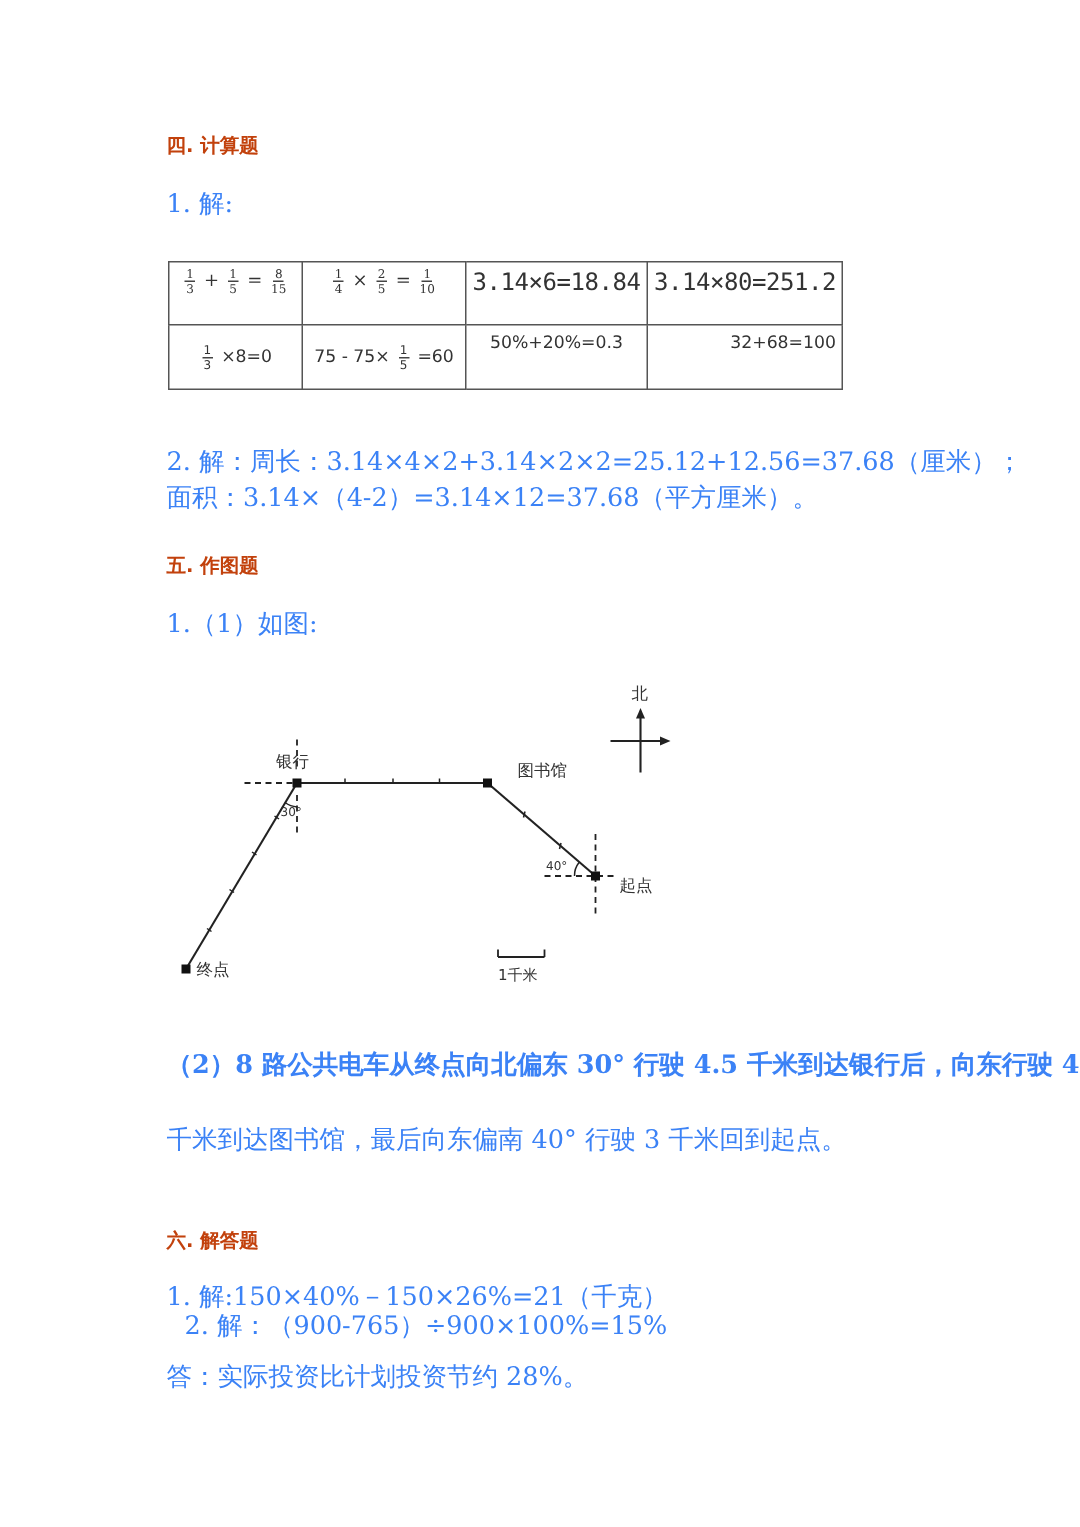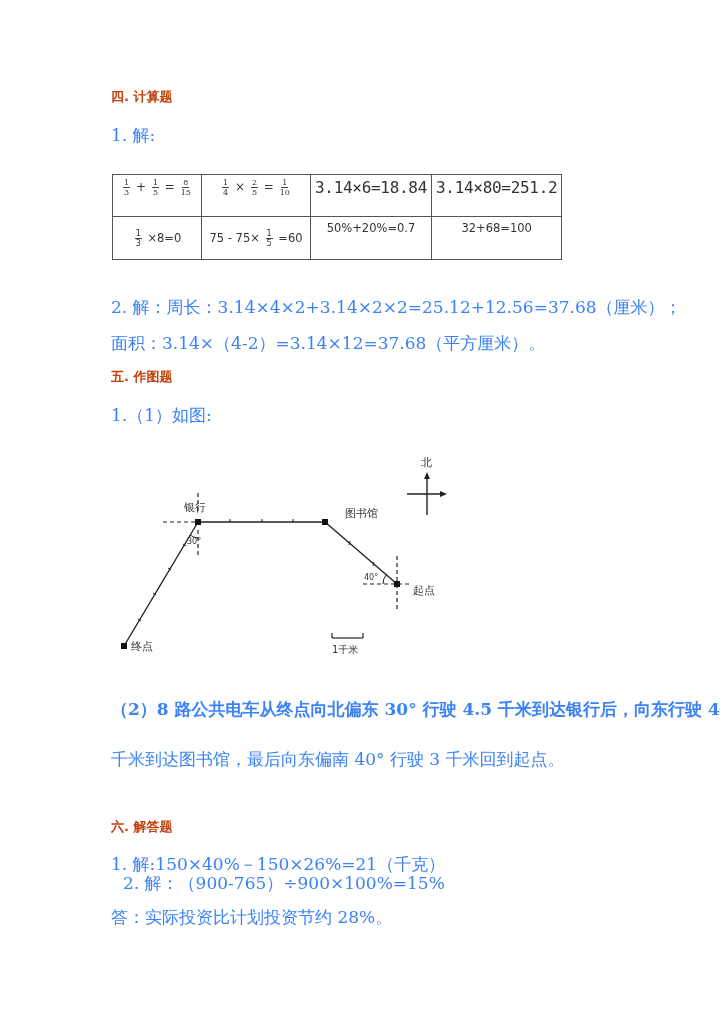--- a/index.html
+++ b/index.html
@@ -73,28 +73,28 @@
       <span>×8=0</span>
     </td>
     <td class="sans">
       <span>75 - 75×</span>
       <span class="frac">
             <span class="num">1</span>
             <span>5</span>
           </span>
       <span>=60</span>
     </td>
-    <td class="sans" style="vertical-align:top; padding-top:4px;">50%+20%=0.7</td>
-    <td class="sans" style="vertical-align:top; padding-top:4px;">32+68=100</td>
+    <td class="sans" style="vertical-align:top; padding-top:4px;">50%+20%=0.3</td>
+    <td class="sans" style="vertical-align:top; padding-top:4px;text-align:right;">32+68=100</td>
   </tr>
 </tbody>
   </table>
 
 <div class="abs p" style="left:111px; top:296px;">2. 解：周长：3.14×4×2+3.14×2×2=25.12+12.56=37.68（厘米）；</div>
-<div class="abs p" style="left:111px; top:332px;">面积：3.14×（4-2）=3.14×12=37.68（平方厘米）。</div>
+<div class="abs p" style="left:111px; top:320px;">面积：3.14×（4-2）=3.14×12=37.68（平方厘米）。</div>
 
 <div class="abs h" style="left:111px; top:368px;">五. 作图题</div>
 <div class="abs p" style="left:111px; top:404px;">1.（1）如图:</div>
 
 <svg class="abs" style="left:0; top:0;" width="720" height="1018">
   <g stroke="#222" fill="none" stroke-width="1.4">
 
     <line x1="124" y1="646" x2="198" y2="522"></line>
 
     <line x1="198" y1="522" x2="325" y2="522"></line>

